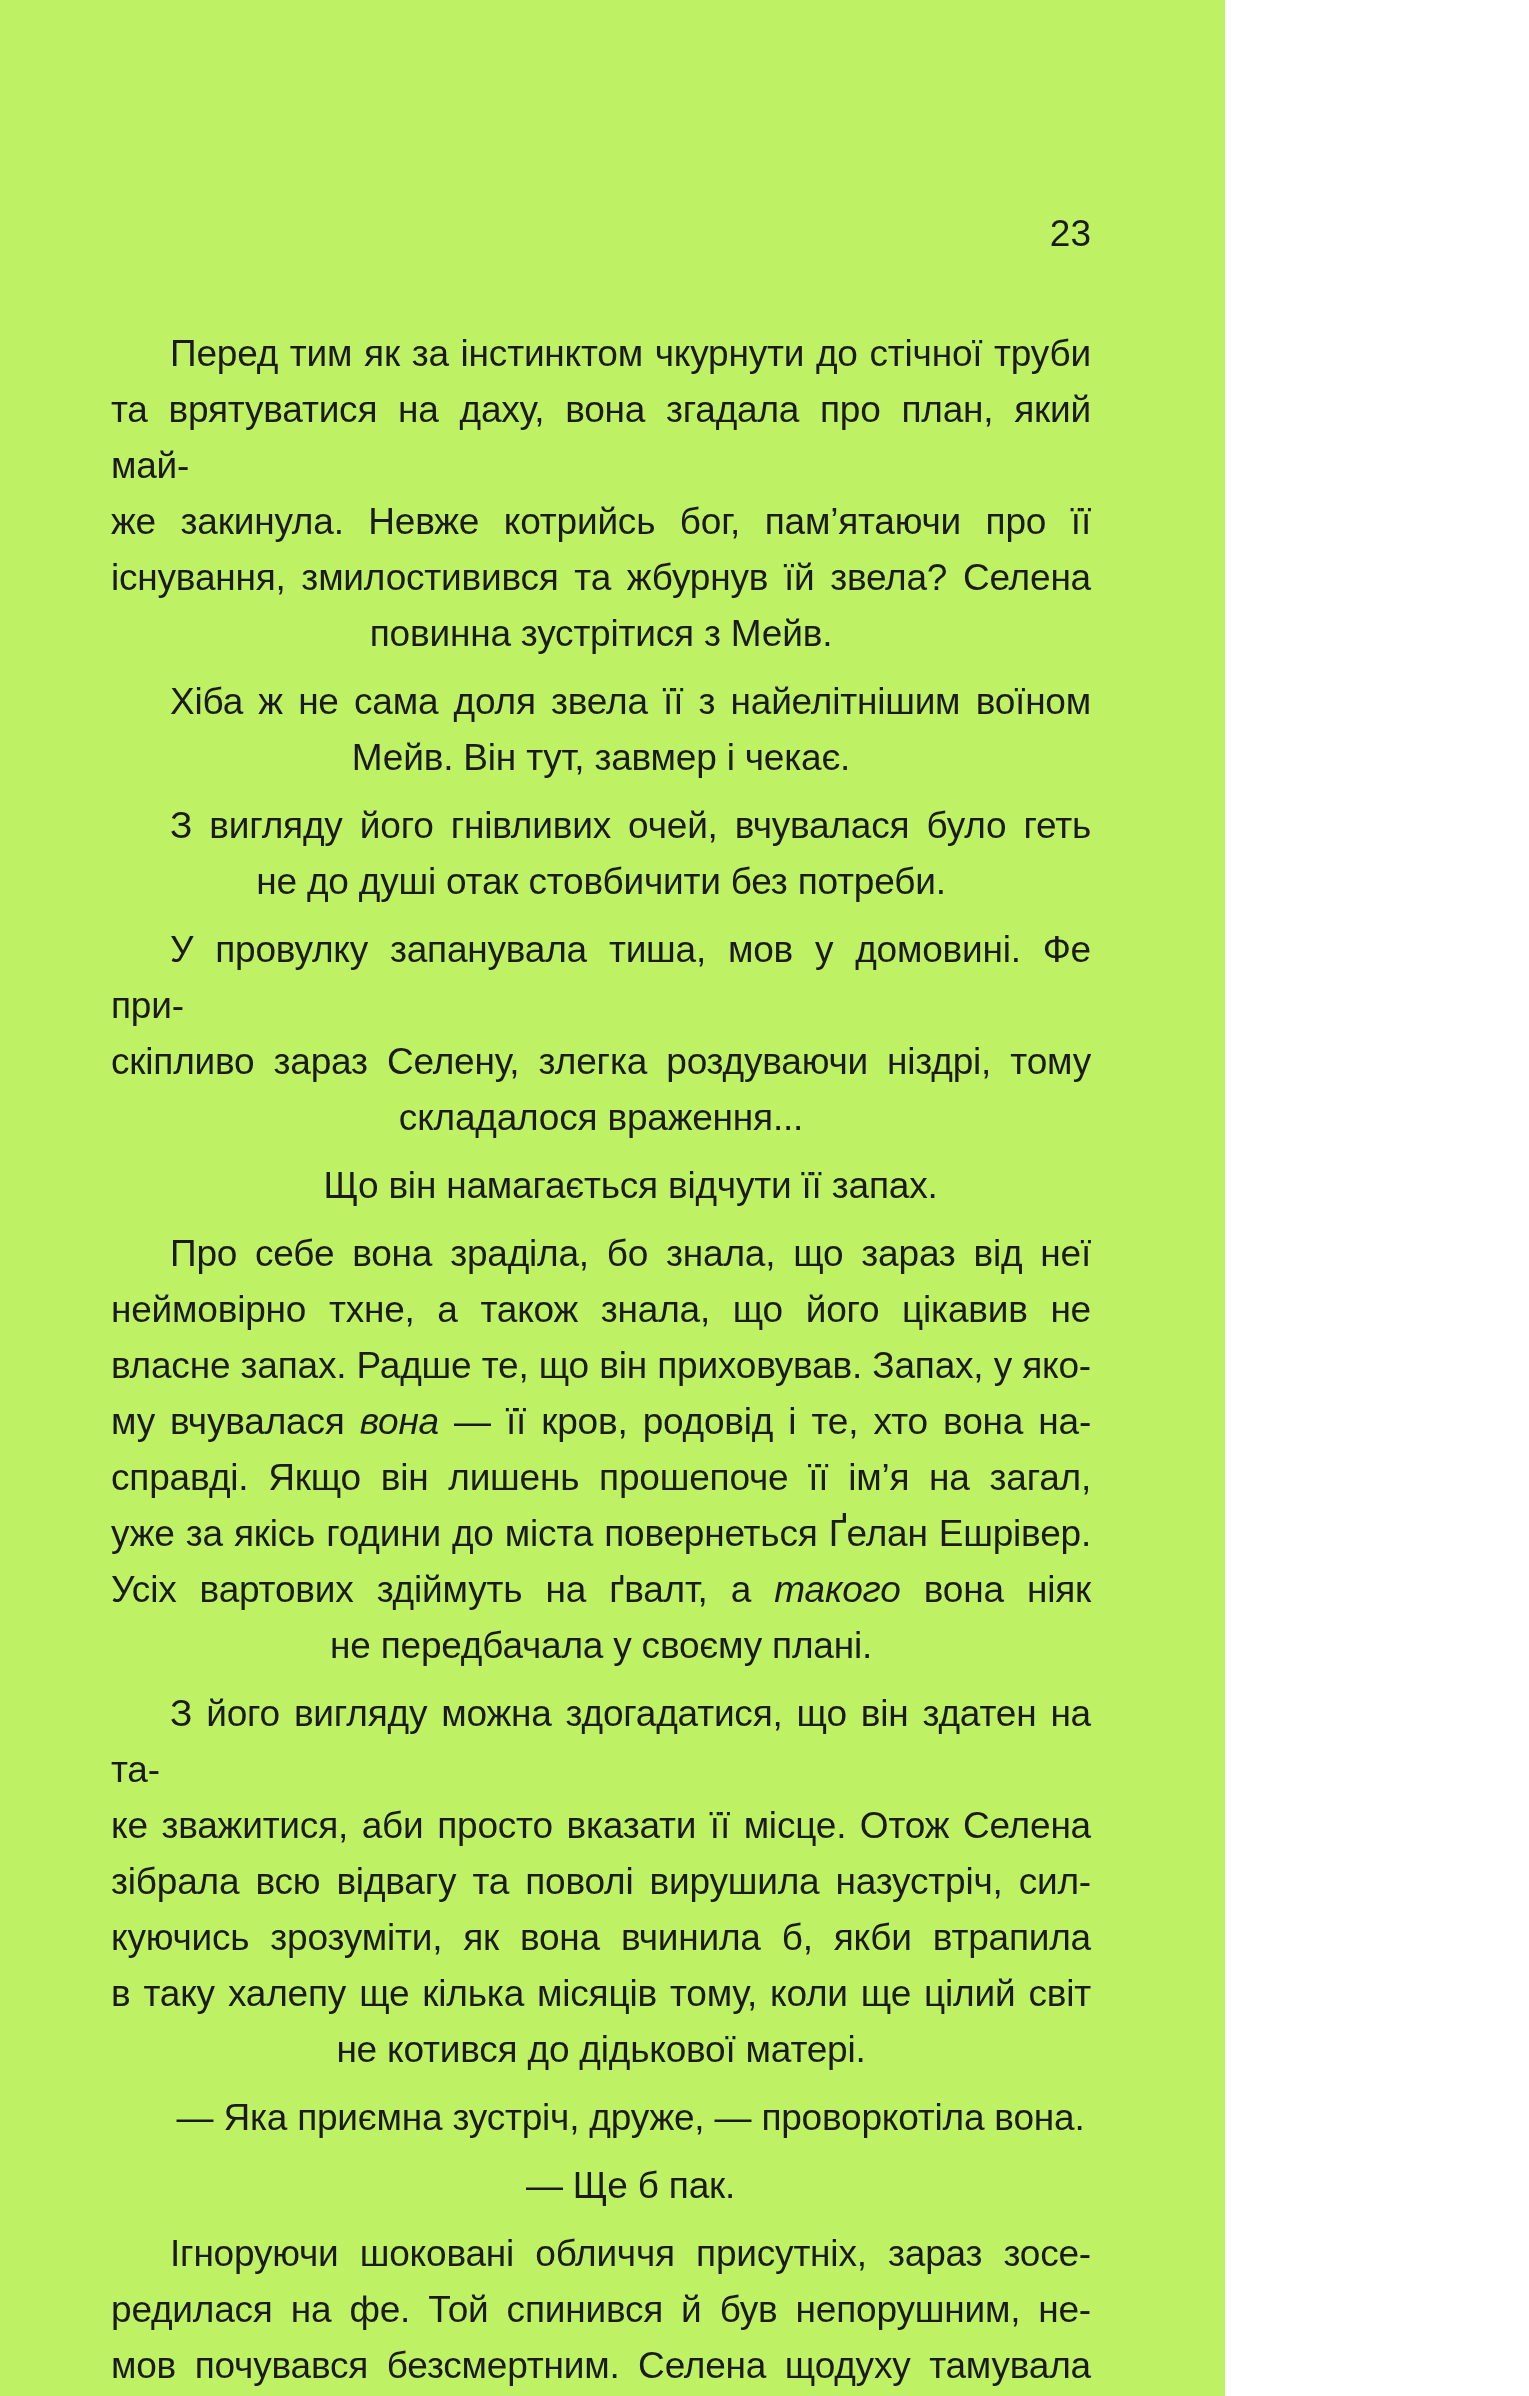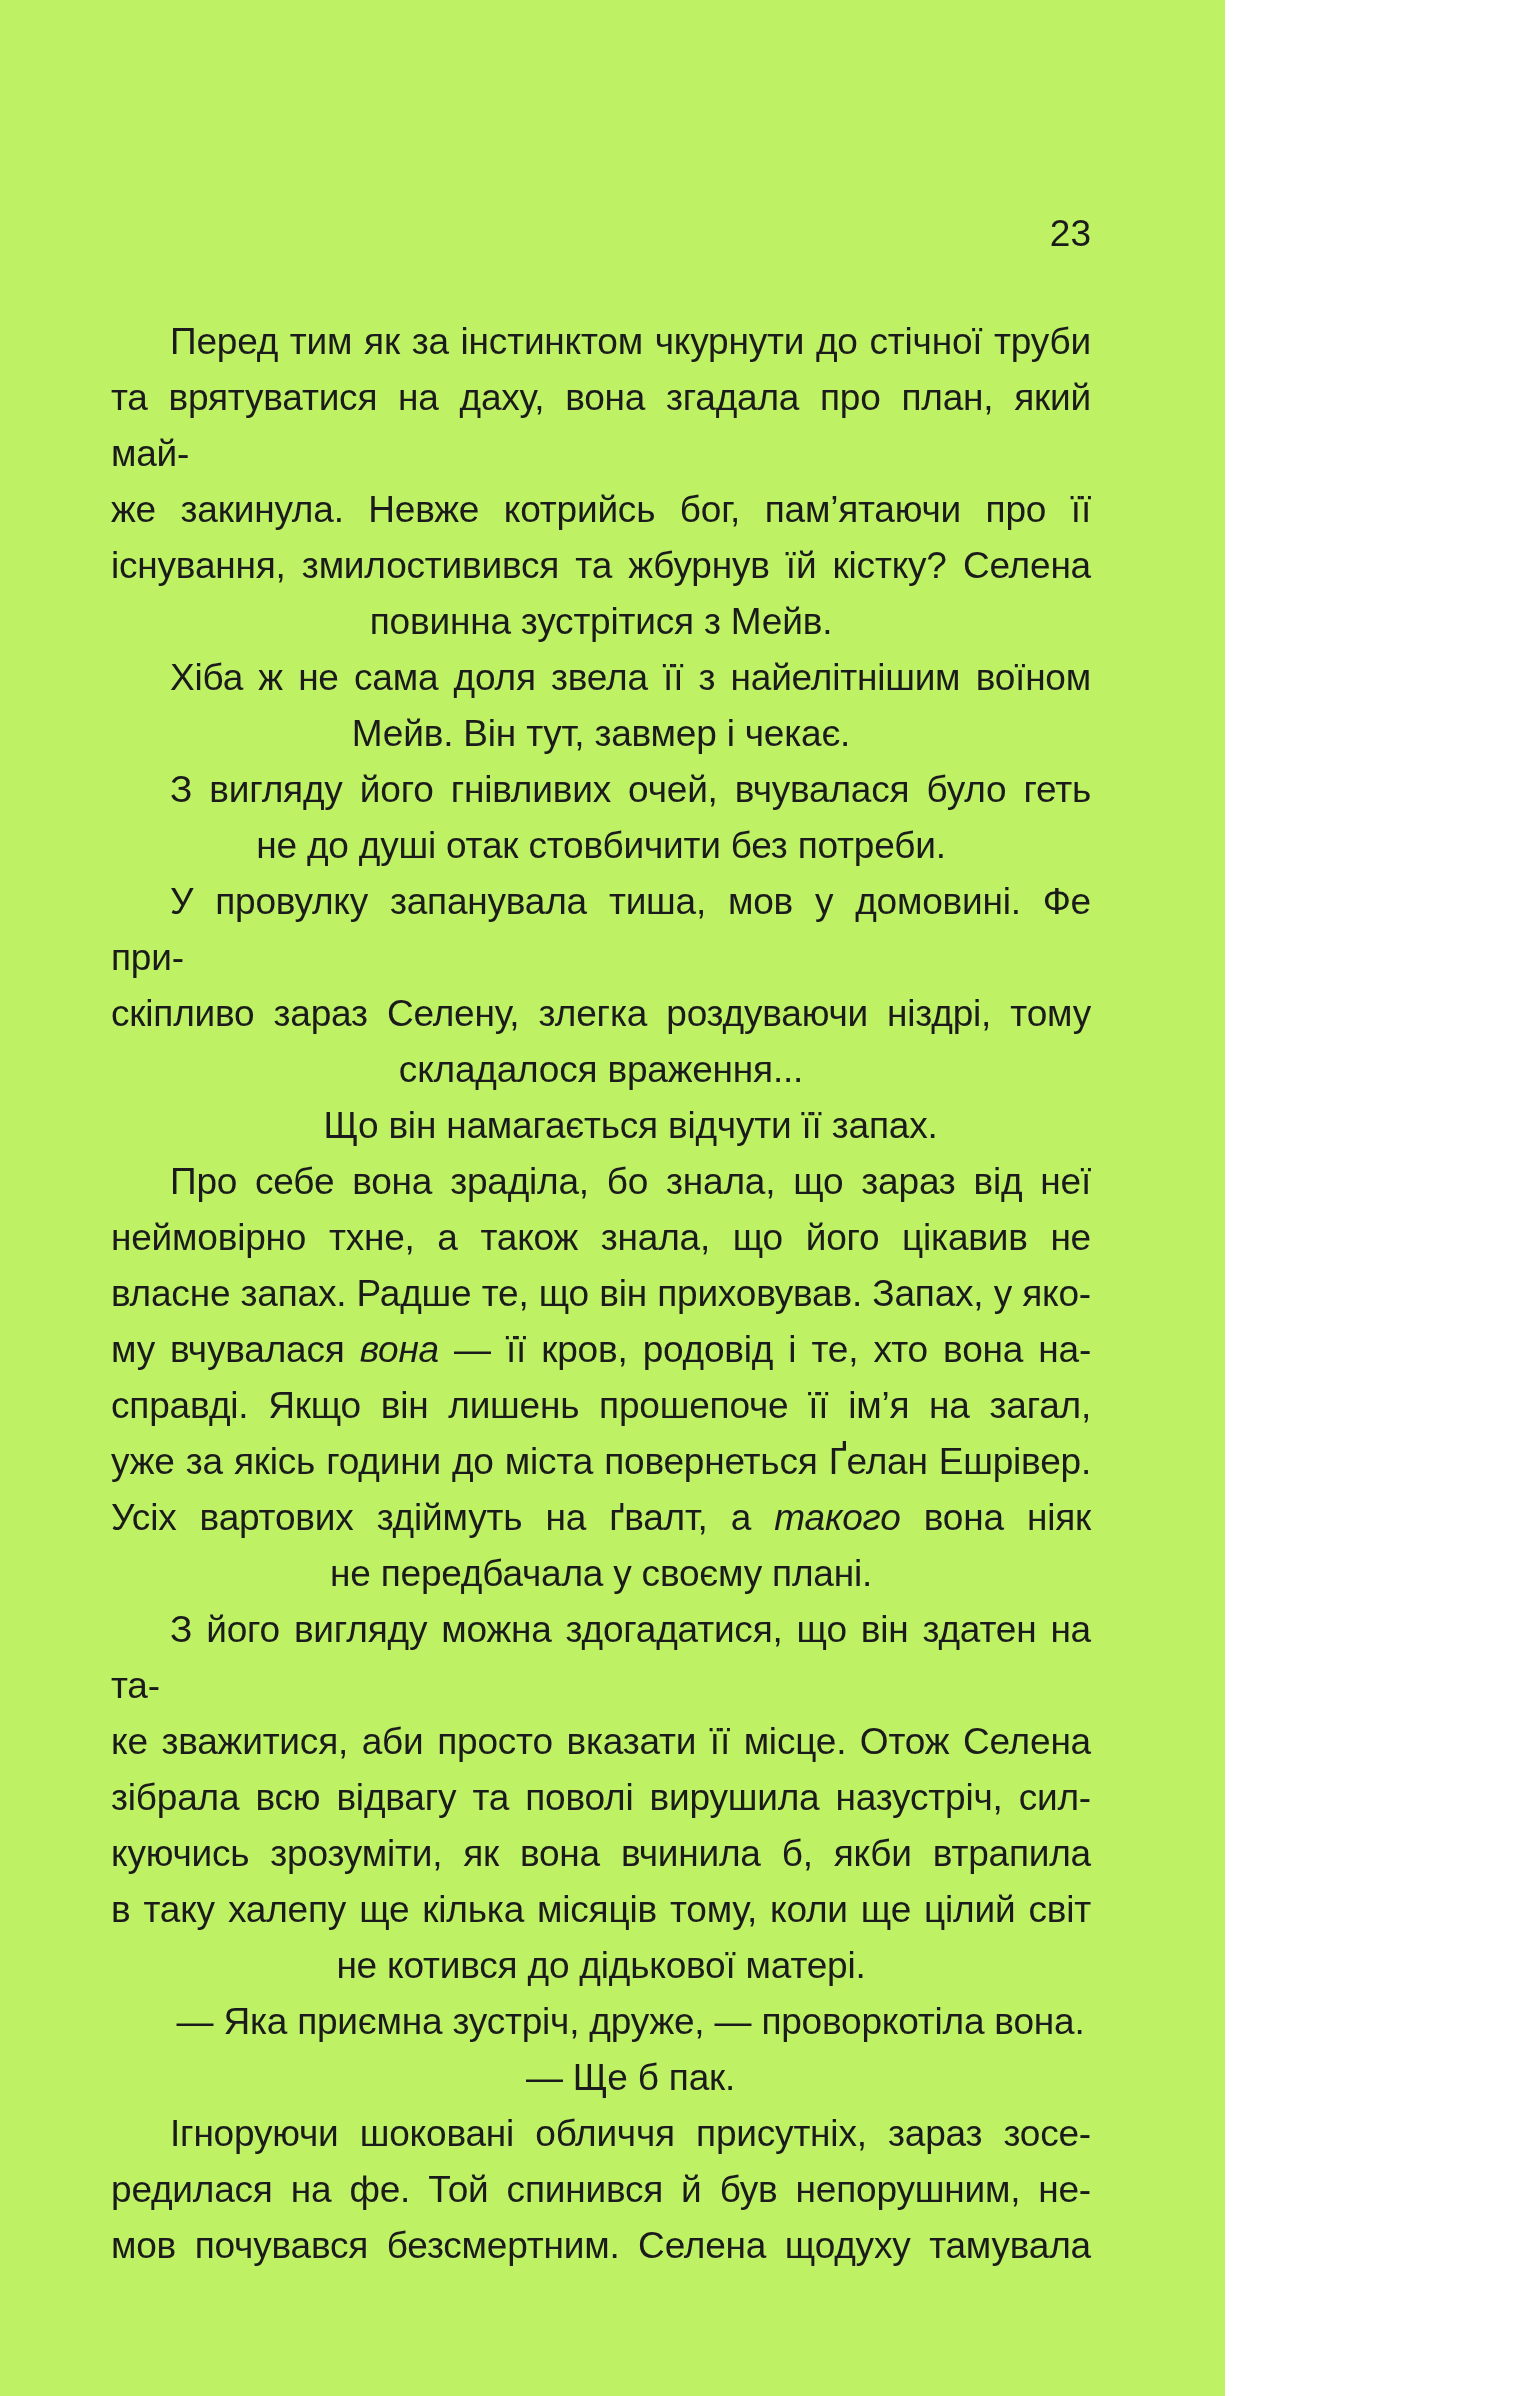--- a/index.html
+++ b/index.html
@@ -37,37 +37,38 @@
   .ln {
     text-align: center;
     white-space: normal;
   }
   .ln.j {
     text-align: justify;
     text-align-last: justify;
   }
   .ln.ind {
     text-indent: 59px;
+    margin-top: 12px;
   }
   .ln i {
     font-style: italic;
   }
 </style>
 </head>
 <body>
 
 <div class="book-page">
 
   <div class="page-number">23</div>
 
   <div class="text-block">
     <div class="ln j ind">Перед тим як за інстинктом чкурнути до стічної труби</div>
     <div class="ln j">та врятуватися на даху, вона згадала про план, який май-</div>
     <div class="ln j">же закинула. Невже котрийсь бог, пам’ятаючи про її</div>
-    <div class="ln j">існування, змилостивився та жбурнув їй кістку? Селена</div>
+    <div class="ln j">існування, змилостивився та жбурнув їй звела? Селена</div>
     <div class="ln">повинна зустрітися з Мейв.</div>
     <div class="ln j ind">Хіба ж не сама доля звела її з найелітнішим воїном</div>
     <div class="ln">Мейв. Він тут, завмер і чекає.</div>
     <div class="ln j ind">З вигляду його гнівливих очей, вчувалася було геть</div>
     <div class="ln">не до душі отак стовбичити без потреби.</div>
     <div class="ln j ind">У провулку запанувала тиша, мов у домовині. Фе при-</div>
     <div class="ln j">скіпливо зараз Селену, злегка роздуваючи ніздрі, тому</div>
     <div class="ln">складалося враження...</div>
     <div class="ln ind">Що він намагається відчути її запах.</div>
     <div class="ln j ind">Про себе вона зраділа, бо знала, що зараз від неї</div>

